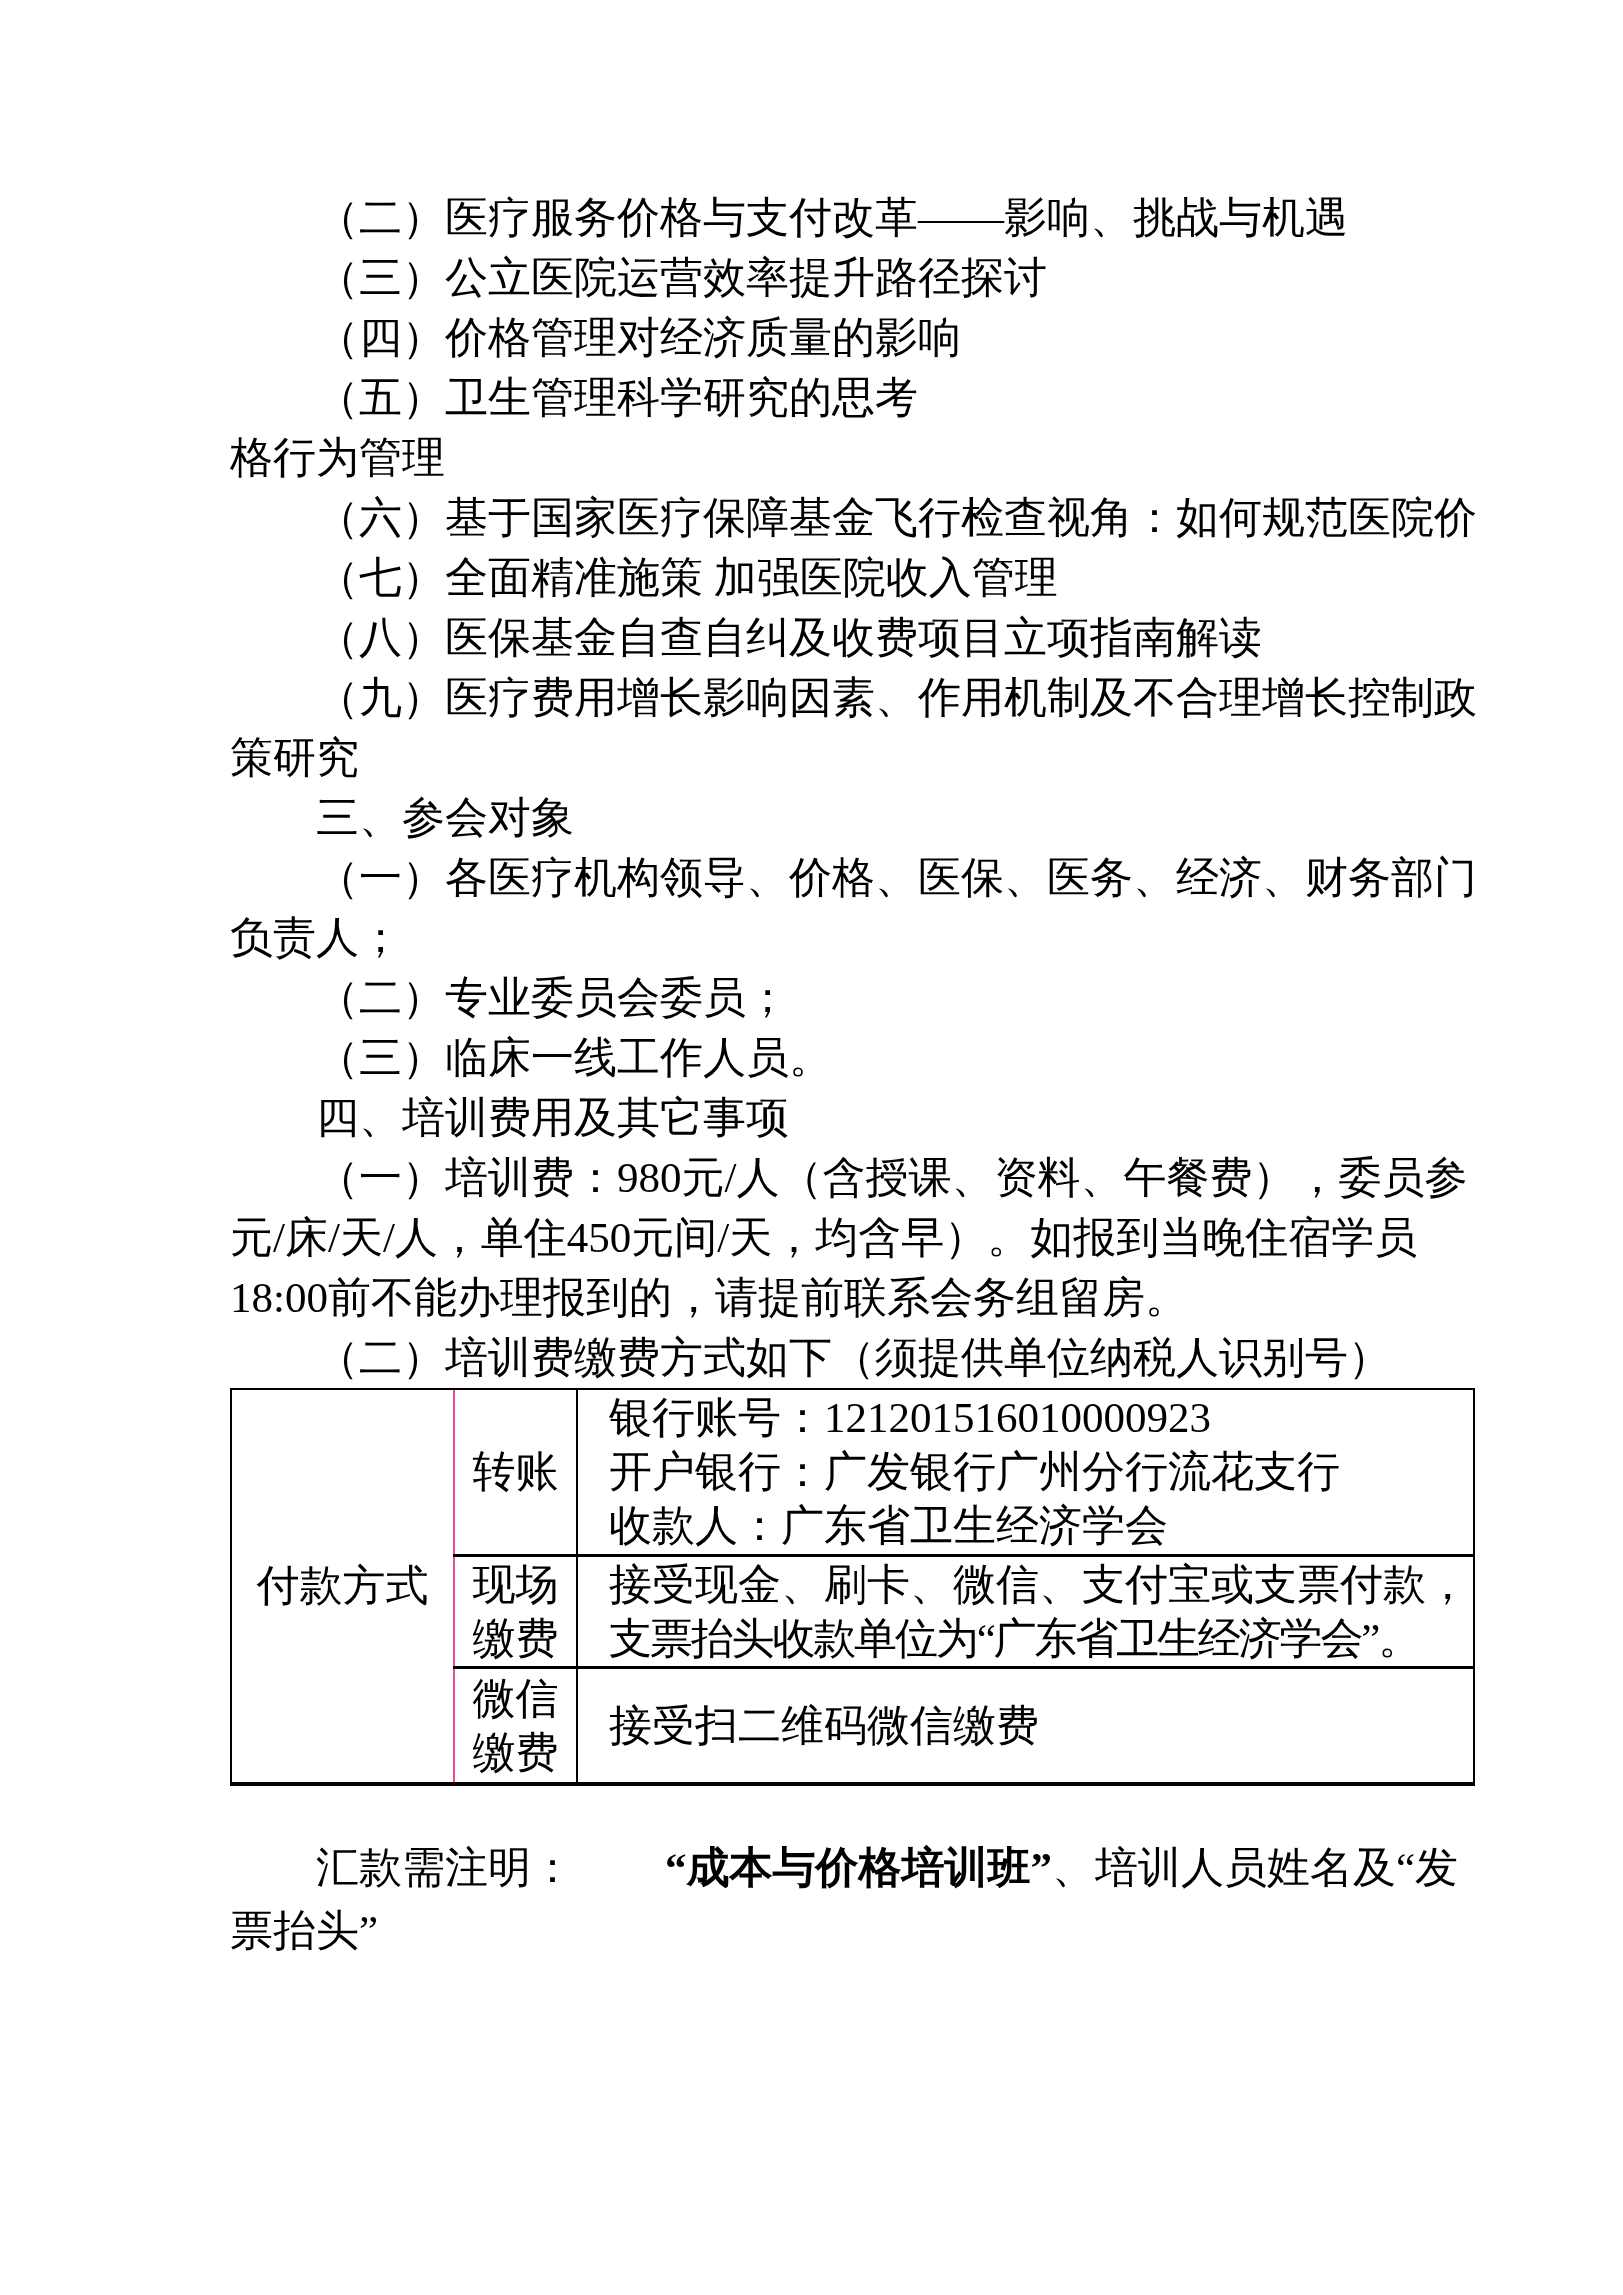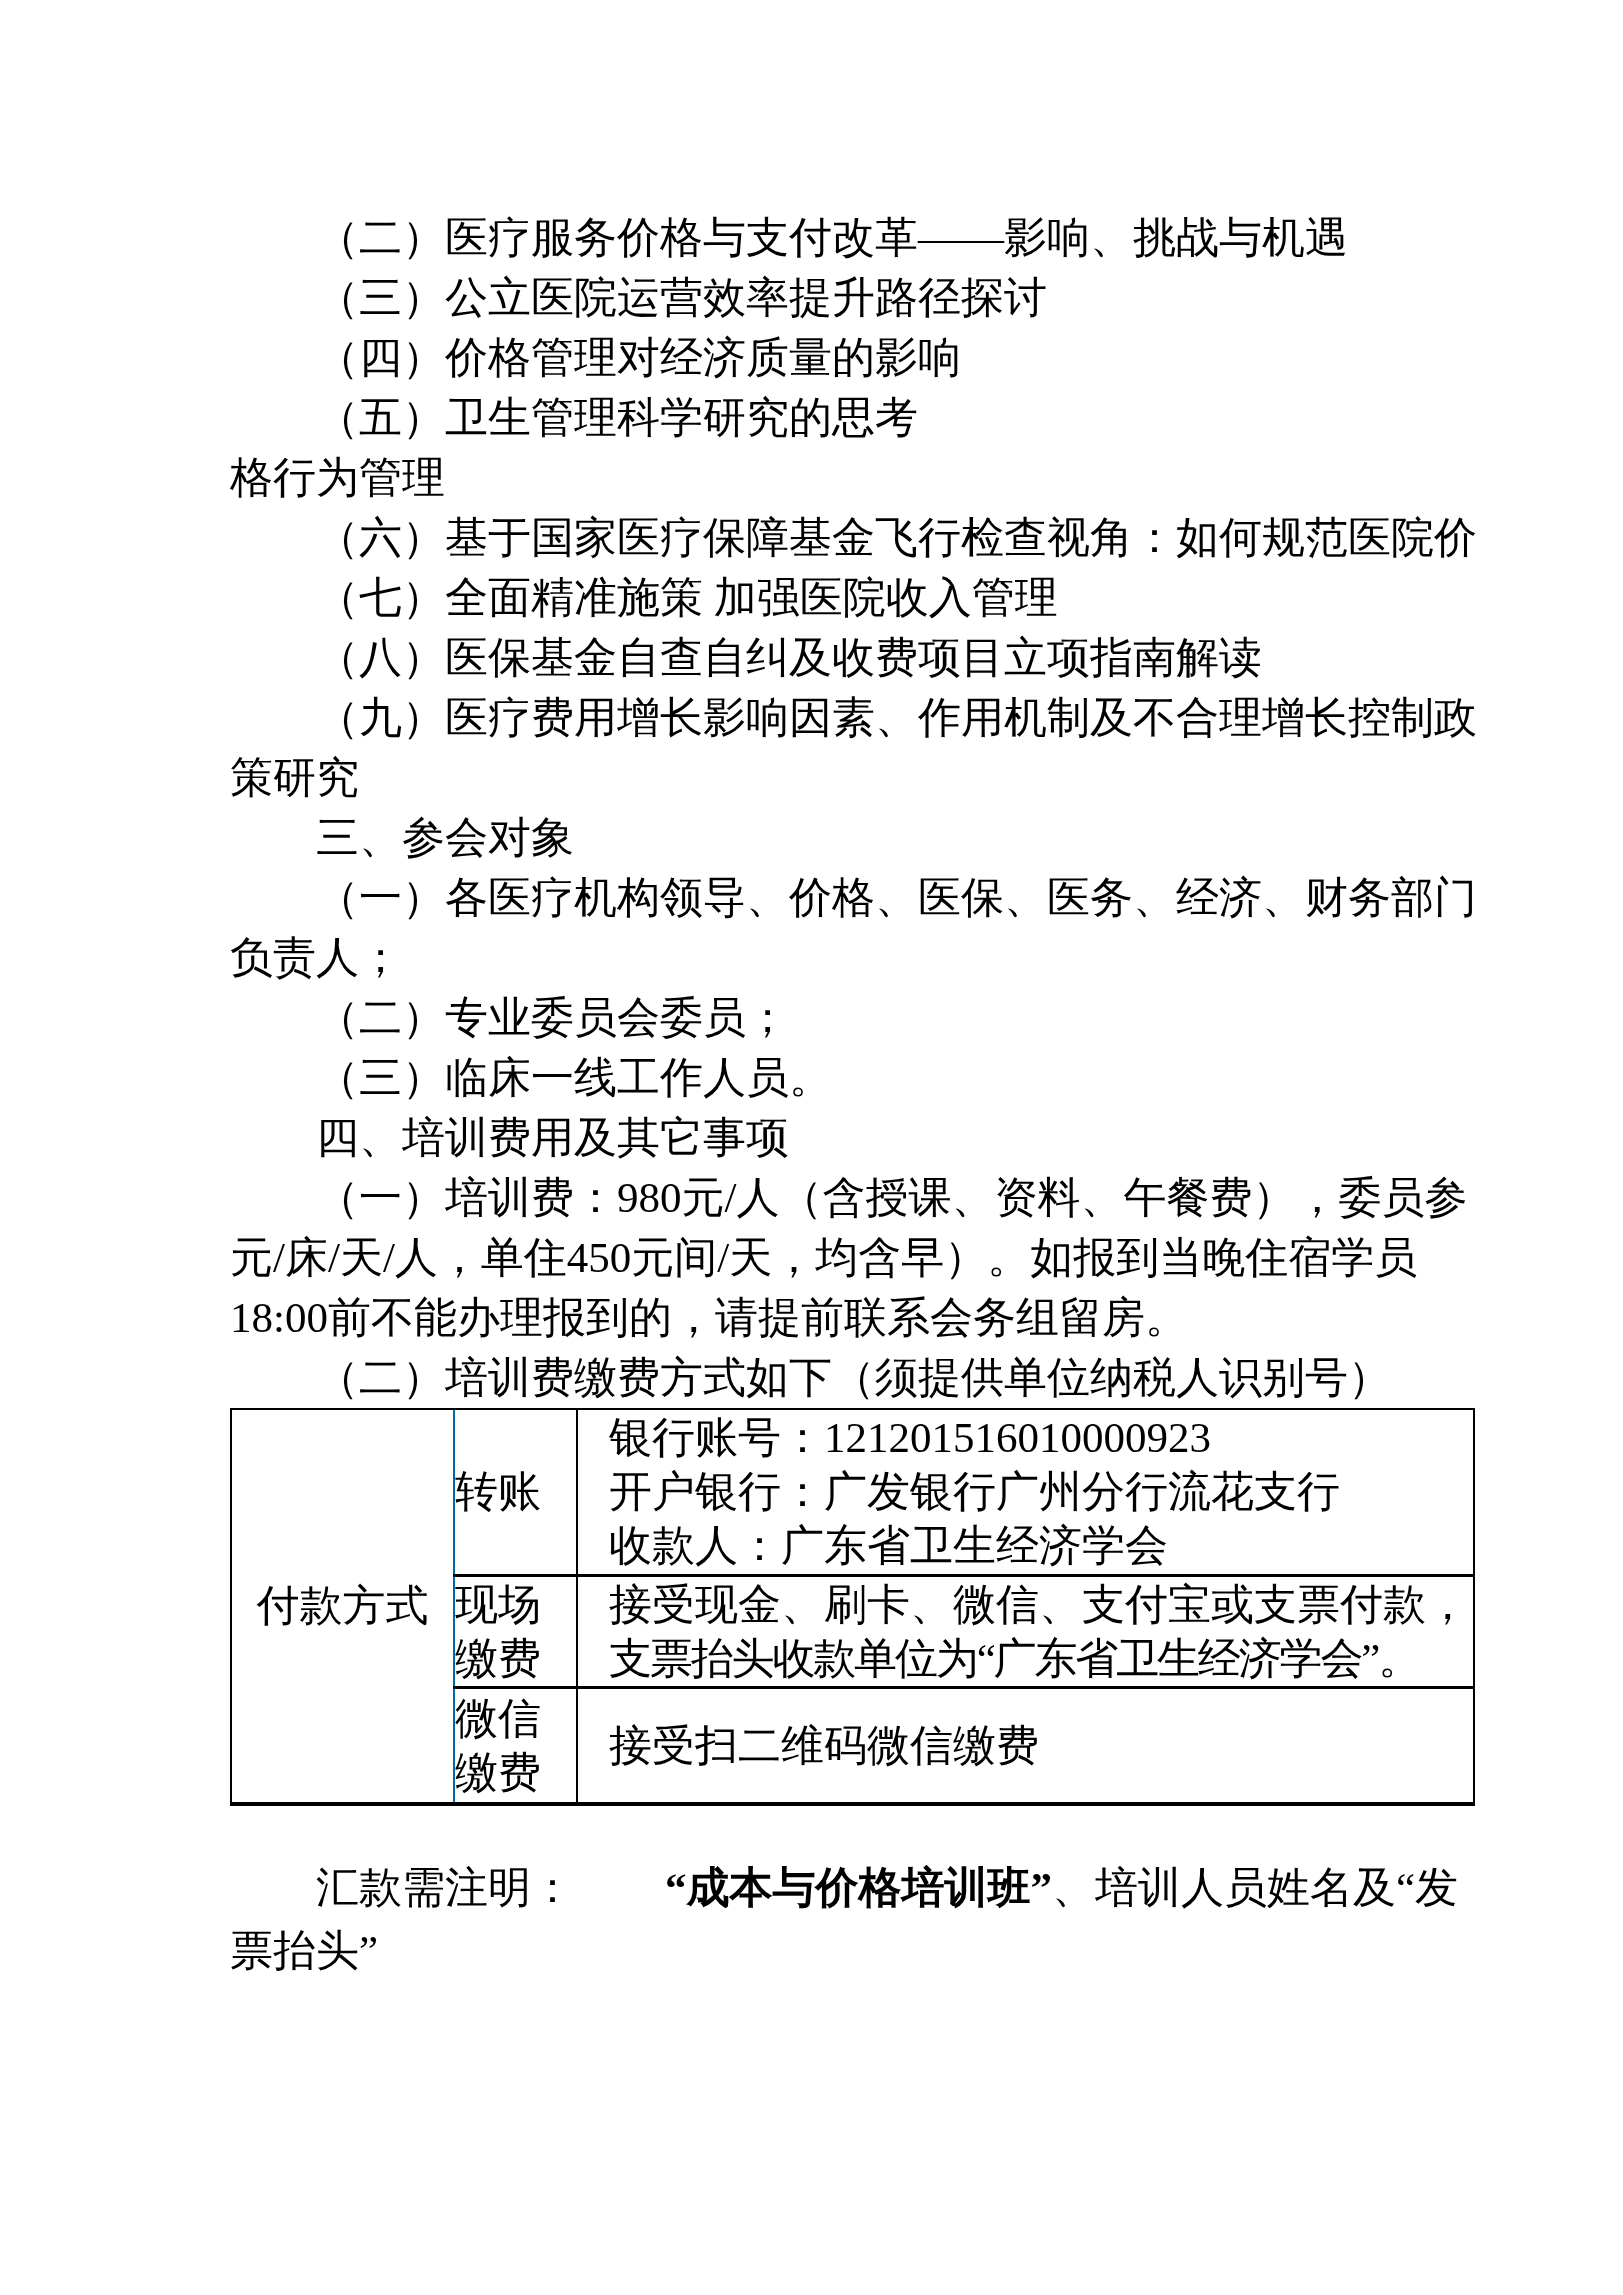--- a/index.html
+++ b/index.html
@@ -9,21 +9,21 @@
     width: 1623px;
     height: 2295px;
     background: #ffffff;
     color: #000000;
     font-family: "Liberation Serif", "DejaVu Serif", serif;
     overflow: hidden;
   }
   .doc {
     position: absolute;
     left: 230px;
-    top: 208px;
+    top: 188px;
     width: 1245px;
   }
   .line {
     font-size: 43px;
     line-height: 60px;
     height: 60px;
     white-space: nowrap;
     letter-spacing: 0;
   }
   
@@ -57,25 +57,25 @@
     border-bottom: 3.1px solid #000;
   }
   .pay-table .row:last-child { border-bottom: none; }
   .row-transfer { height: 164px; }
   .row-onsite  { height: 109px; }
   .row-wechat  { height: 113px; }
   .pay-table .cell-method {
     box-sizing: border-box;
     width: 125px;
     flex: 0 0 125px;
-    border-left: 2px solid #0369a1;
+    border-left: 2px solid #ec4899;
     border-right: 2px solid #000;
     display: flex;
     flex-direction: column;
-    align-items: flex-start;
+    align-items: center;
     justify-content: center;
     line-height: 54px;
     white-space: nowrap;
   }
   .pay-table .cell-content {
     flex: 1 1 auto;
     display: flex;
     flex-direction: column;
     justify-content: center;
     padding-left: 31px;

